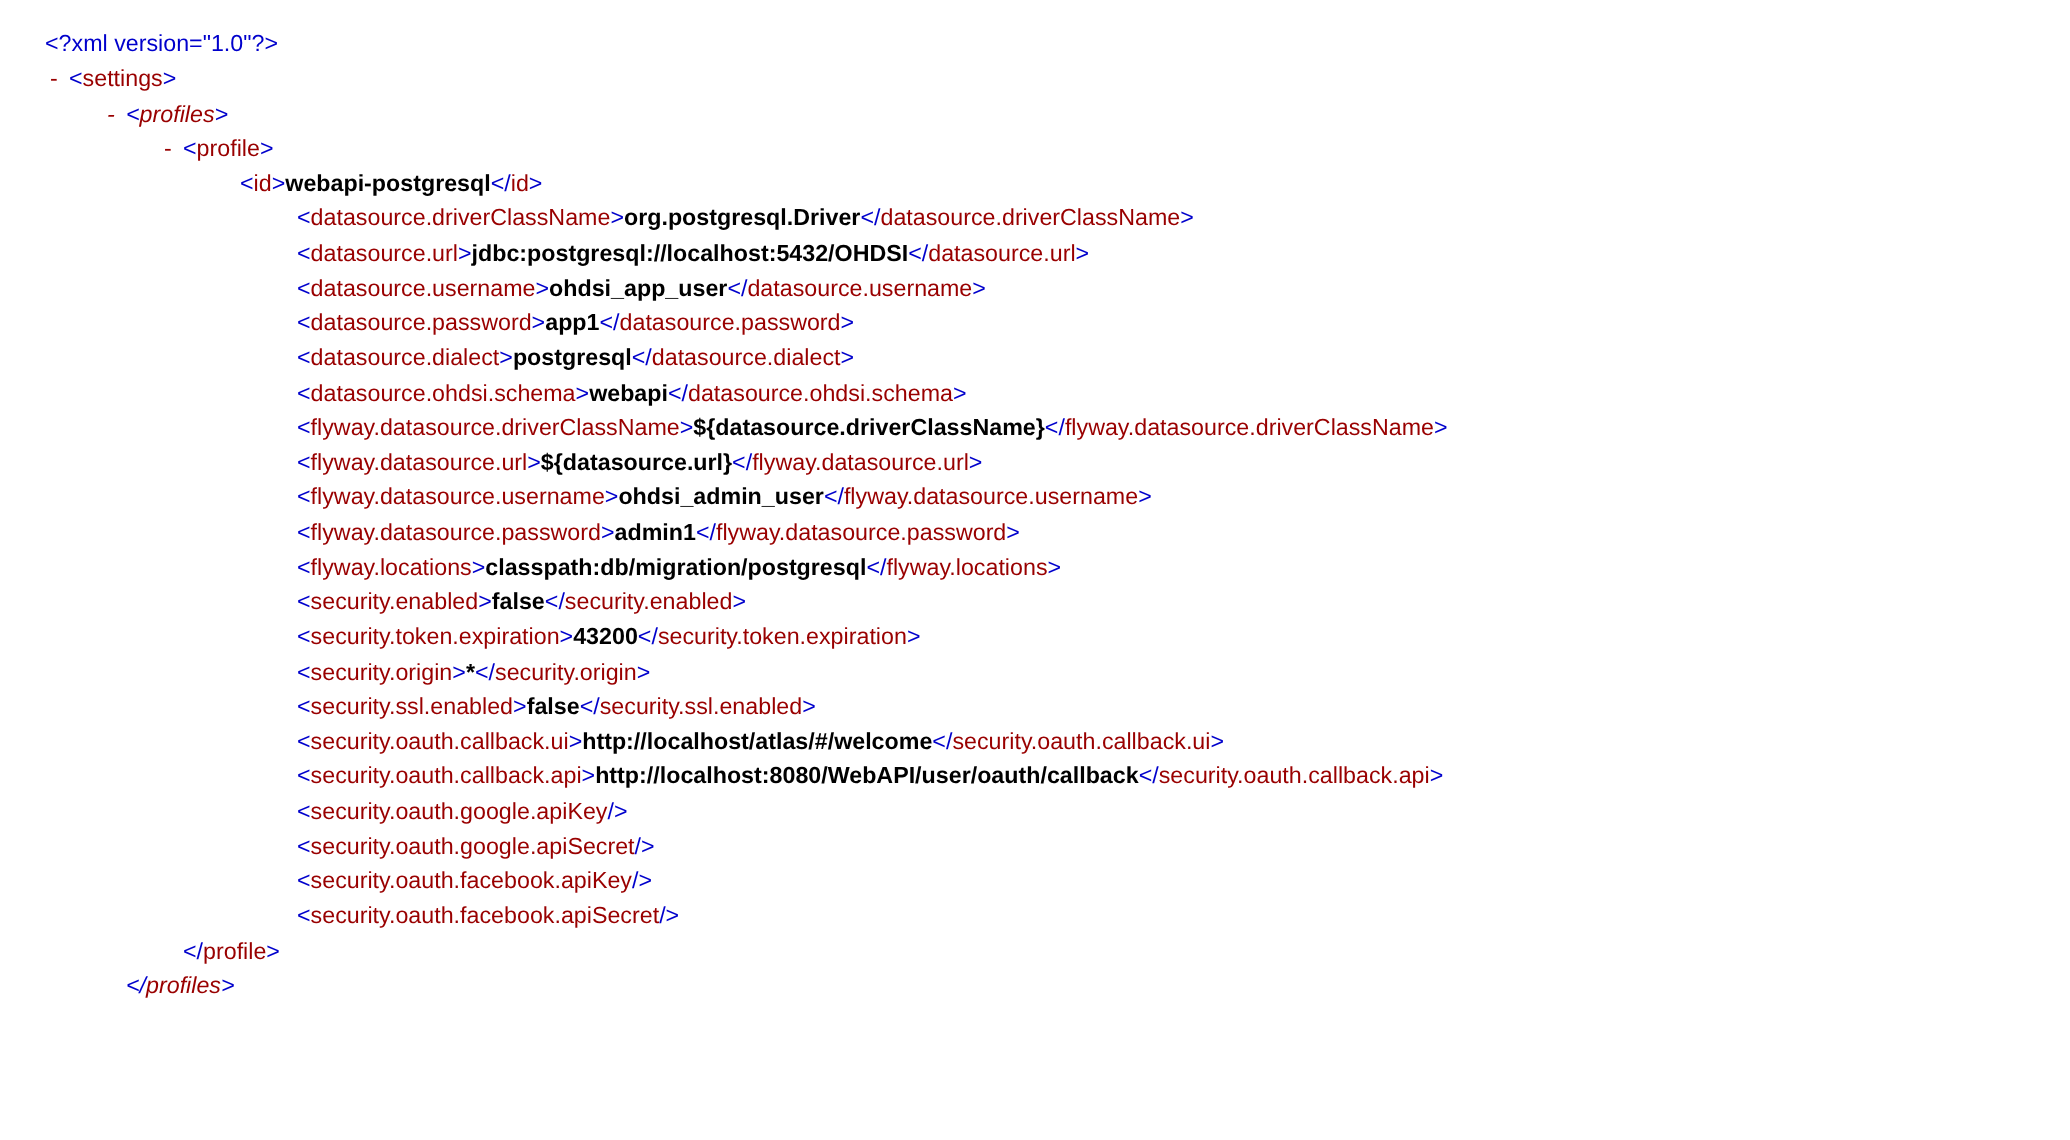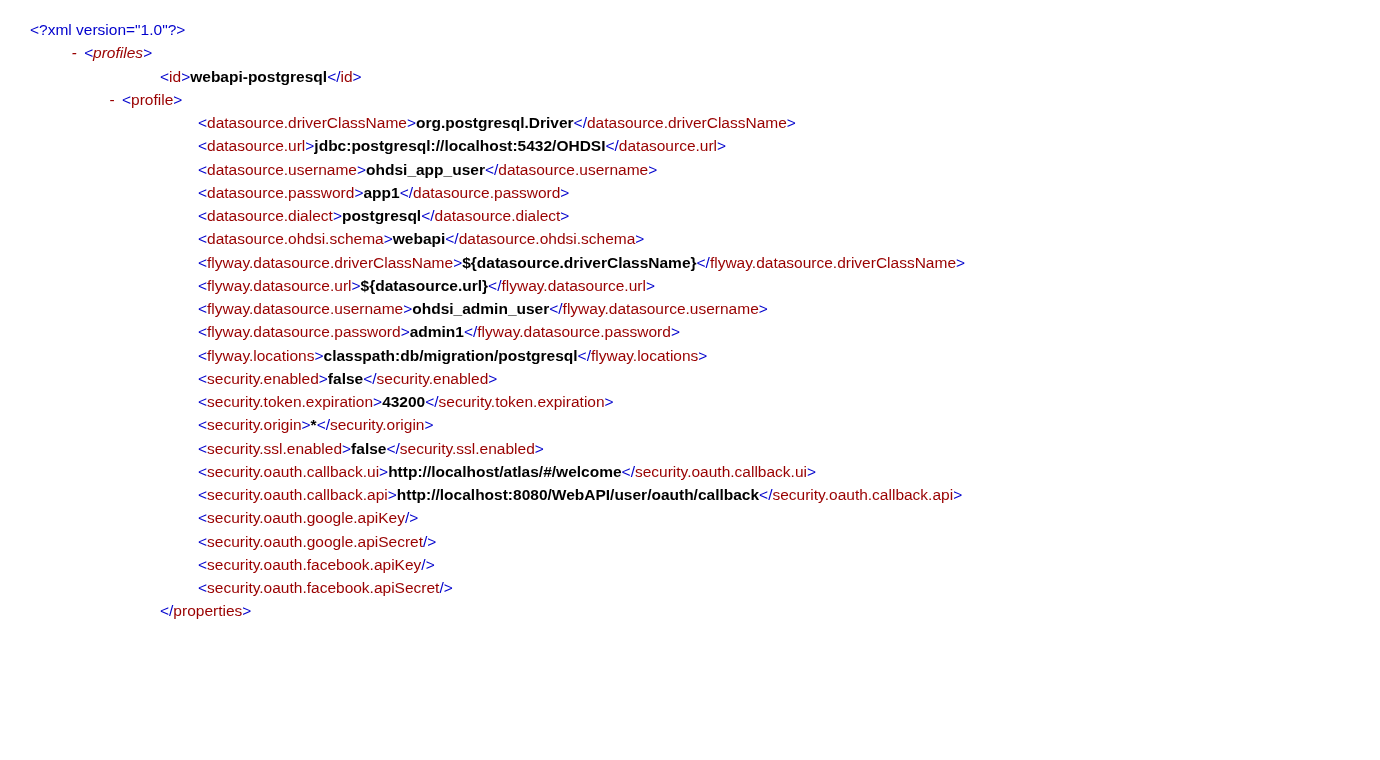--- a/index.html
+++ b/index.html
@@ -34,28 +34,30 @@
   .i4 { padding-left: 114px; }
   .i5 { padding-left: 152px; }
 </style>
 </head>
 <body>
 
 <div class="root">
 
   <span class="ln i0"><span class="tag">&lt;?xml version="1.0"?&gt;</span></span>
 
+  <span class="ln i0"><span class="toggle">-</span><span class="tag">&lt;</span><span class="name">settings</span><span class="tag">&gt;</span></span>
 
   <span class="ln i2"><span class="toggle">-</span><span class="tag">&lt;</span><span class="name">profiles</span><span class="tag">&gt;</span></span>
 
+  <span class="ln i3"><span class="toggle">-</span><span class="tag">&lt;</span><span class="name">profile</span><span class="tag">&gt;</span></span>
+
   <span class="ln i4"><span class="toggle" style="visibility:hidden">-</span><span class="tag">&lt;</span><span class="name">id</span><span class="tag">&gt;</span><span class="val">webapi-postgresql</span><span class="tag">&lt;/</span><span class="name">id</span><span class="tag">&gt;</span></span>
-
-  <span class="ln i3"><span class="toggle">-</span><span class="tag">&lt;</span><span class="name">profile</span><span class="tag">&gt;</span></span>
 
 
   <span id="props-container"><span class="ln i5"><span class="toggle" style="visibility:hidden">-</span><span class="tag">&lt;</span><span class="name">datasource.driverClassName</span><span class="tag">&gt;</span><span class="val">org.postgresql.Driver</span><span class="tag">&lt;/</span><span class="name">datasource.driverClassName</span><span class="tag">&gt;</span></span><span class="ln i5"><span class="toggle" style="visibility:hidden">-</span><span class="tag">&lt;</span><span class="name">datasource.url</span><span class="tag">&gt;</span><span class="val">jdbc:postgresql://localhost:5432/OHDSI</span><span class="tag">&lt;/</span><span class="name">datasource.url</span><span class="tag">&gt;</span></span><span class="ln i5"><span class="toggle" style="visibility:hidden">-</span><span class="tag">&lt;</span><span class="name">datasource.username</span><span class="tag">&gt;</span><span class="val">ohdsi_app_user</span><span class="tag">&lt;/</span><span class="name">datasource.username</span><span class="tag">&gt;</span></span><span class="ln i5"><span class="toggle" style="visibility:hidden">-</span><span class="tag">&lt;</span><span class="name">datasource.password</span><span class="tag">&gt;</span><span class="val">app1</span><span class="tag">&lt;/</span><span class="name">datasource.password</span><span class="tag">&gt;</span></span><span class="ln i5"><span class="toggle" style="visibility:hidden">-</span><span class="tag">&lt;</span><span class="name">datasource.dialect</span><span class="tag">&gt;</span><span class="val">postgresql</span><span class="tag">&lt;/</span><span class="name">datasource.dialect</span><span class="tag">&gt;</span></span><span class="ln i5"><span class="toggle" style="visibility:hidden">-</span><span class="tag">&lt;</span><span class="name">datasource.ohdsi.schema</span><span class="tag">&gt;</span><span class="val">webapi</span><span class="tag">&lt;/</span><span class="name">datasource.ohdsi.schema</span><span class="tag">&gt;</span></span><span class="ln i5"><span class="toggle" style="visibility:hidden">-</span><span class="tag">&lt;</span><span class="name">flyway.datasource.driverClassName</span><span class="tag">&gt;</span><span class="val">${datasource.driverClassName}</span><span class="tag">&lt;/</span><span class="name">flyway.datasource.driverClassName</span><span class="tag">&gt;</span></span><span class="ln i5"><span class="toggle" style="visibility:hidden">-</span><span class="tag">&lt;</span><span class="name">flyway.datasource.url</span><span class="tag">&gt;</span><span class="val">${datasource.url}</span><span class="tag">&lt;/</span><span class="name">flyway.datasource.url</span><span class="tag">&gt;</span></span><span class="ln i5"><span class="toggle" style="visibility:hidden">-</span><span class="tag">&lt;</span><span class="name">flyway.datasource.username</span><span class="tag">&gt;</span><span class="val">ohdsi_admin_user</span><span class="tag">&lt;/</span><span class="name">flyway.datasource.username</span><span class="tag">&gt;</span></span><span class="ln i5"><span class="toggle" style="visibility:hidden">-</span><span class="tag">&lt;</span><span class="name">flyway.datasource.password</span><span class="tag">&gt;</span><span class="val">admin1</span><span class="tag">&lt;/</span><span class="name">flyway.datasource.password</span><span class="tag">&gt;</span></span><span class="ln i5"><span class="toggle" style="visibility:hidden">-</span><span class="tag">&lt;</span><span class="name">flyway.locations</span><span class="tag">&gt;</span><span class="val">classpath:db/migration/postgresql</span><span class="tag">&lt;/</span><span class="name">flyway.locations</span><span class="tag">&gt;</span></span><span class="ln i5"><span class="toggle" style="visibility:hidden">-</span><span class="tag">&lt;</span><span class="name">security.enabled</span><span class="tag">&gt;</span><span class="val">false</span><span class="tag">&lt;/</span><span class="name">security.enabled</span><span class="tag">&gt;</span></span><span class="ln i5"><span class="toggle" style="visibility:hidden">-</span><span class="tag">&lt;</span><span class="name">security.token.expiration</span><span class="tag">&gt;</span><span class="val">43200</span><span class="tag">&lt;/</span><span class="name">security.token.expiration</span><span class="tag">&gt;</span></span><span class="ln i5"><span class="toggle" style="visibility:hidden">-</span><span class="tag">&lt;</span><span class="name">security.origin</span><span class="tag">&gt;</span><span class="val">*</span><span class="tag">&lt;/</span><span class="name">security.origin</span><span class="tag">&gt;</span></span><span class="ln i5"><span class="toggle" style="visibility:hidden">-</span><span class="tag">&lt;</span><span class="name">security.ssl.enabled</span><span class="tag">&gt;</span><span class="val">false</span><span class="tag">&lt;/</span><span class="name">security.ssl.enabled</span><span class="tag">&gt;</span></span><span class="ln i5"><span class="toggle" style="visibility:hidden">-</span><span class="tag">&lt;</span><span class="name">security.oauth.callback.ui</span><span class="tag">&gt;</span><span class="val">http://localhost/atlas/#/welcome</span><span class="tag">&lt;/</span><span class="name">security.oauth.callback.ui</span><span class="tag">&gt;</span></span><span class="ln i5"><span class="toggle" style="visibility:hidden">-</span><span class="tag">&lt;</span><span class="name">security.oauth.callback.api</span><span class="tag">&gt;</span><span class="val">http://localhost:8080/WebAPI/user/oauth/callback</span><span class="tag">&lt;/</span><span class="name">security.oauth.callback.api</span><span class="tag">&gt;</span></span><span class="ln i5"><span class="toggle" style="visibility:hidden">-</span><span class="tag">&lt;</span><span class="name">security.oauth.google.apiKey</span><span class="tag">/&gt;</span></span><span class="ln i5"><span class="toggle" style="visibility:hidden">-</span><span class="tag">&lt;</span><span class="name">security.oauth.google.apiSecret</span><span class="tag">/&gt;</span></span><span class="ln i5"><span class="toggle" style="visibility:hidden">-</span><span class="tag">&lt;</span><span class="name">security.oauth.facebook.apiKey</span><span class="tag">/&gt;</span></span><span class="ln i5"><span class="toggle" style="visibility:hidden">-</span><span class="tag">&lt;</span><span class="name">security.oauth.facebook.apiSecret</span><span class="tag">/&gt;</span></span></span>
 
-  <span class="ln i4"><span class="toggle" style="visibility:hidden">-</span><span class="tag">&lt;/</span><span class="name">properties</span><span class="tag">&gt;</span></span>
 
+  <span class="ln i3"><span class="toggle" style="visibility:hidden">-</span><span class="tag">&lt;/</span><span class="name">profile</span><span class="tag">&gt;</span></span>
 
+  <span class="ln i2"><span class="toggle" style="visibility:hidden">-</span><span class="tag">&lt;/</span><span class="name">profiles</span><span class="tag">&gt;</span></span>
 
 
 </div>
 
 </body></html>

